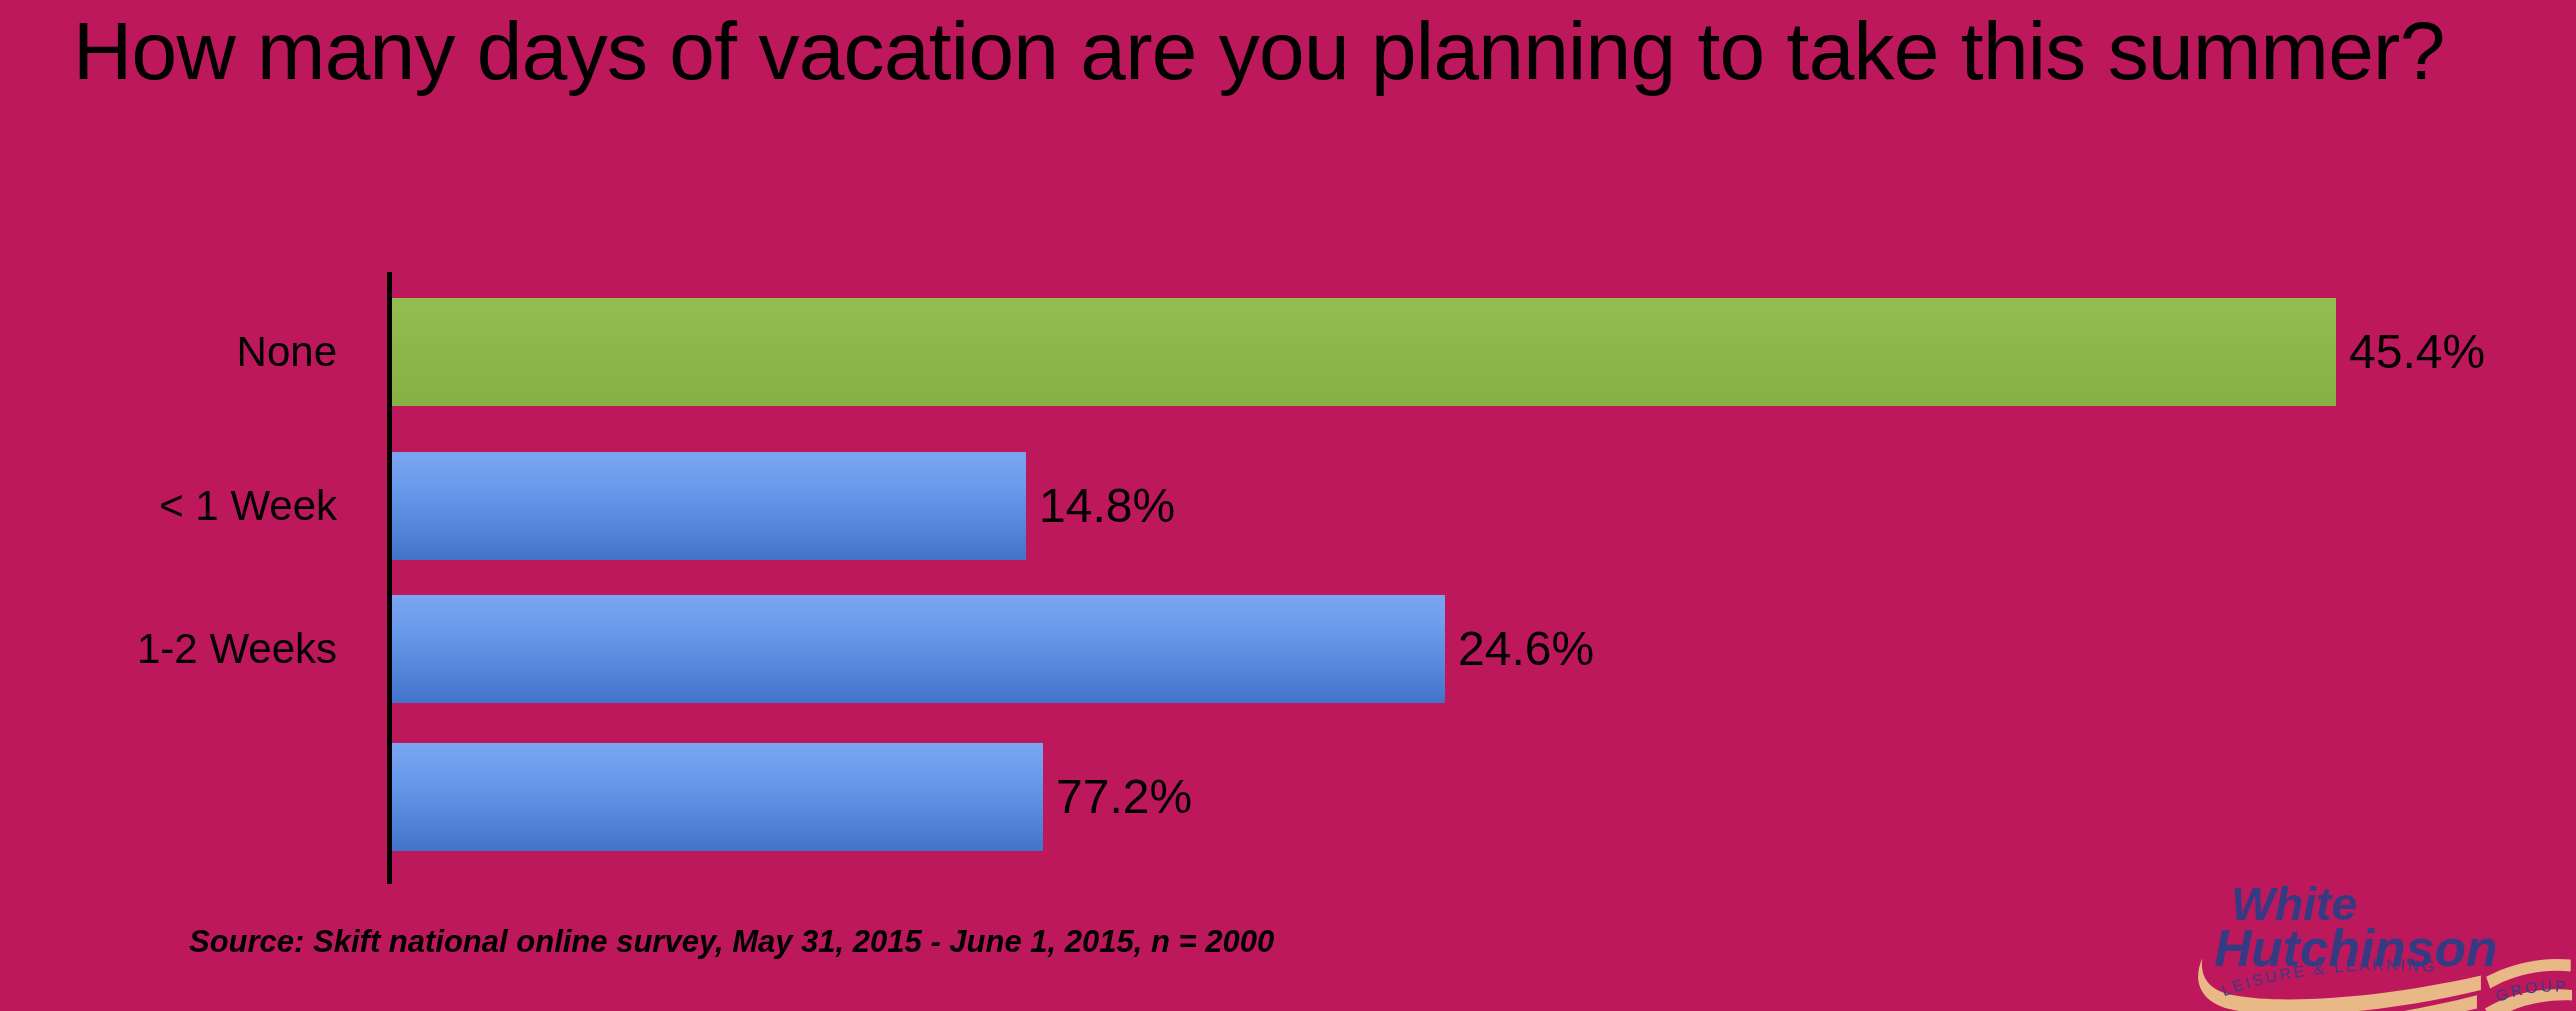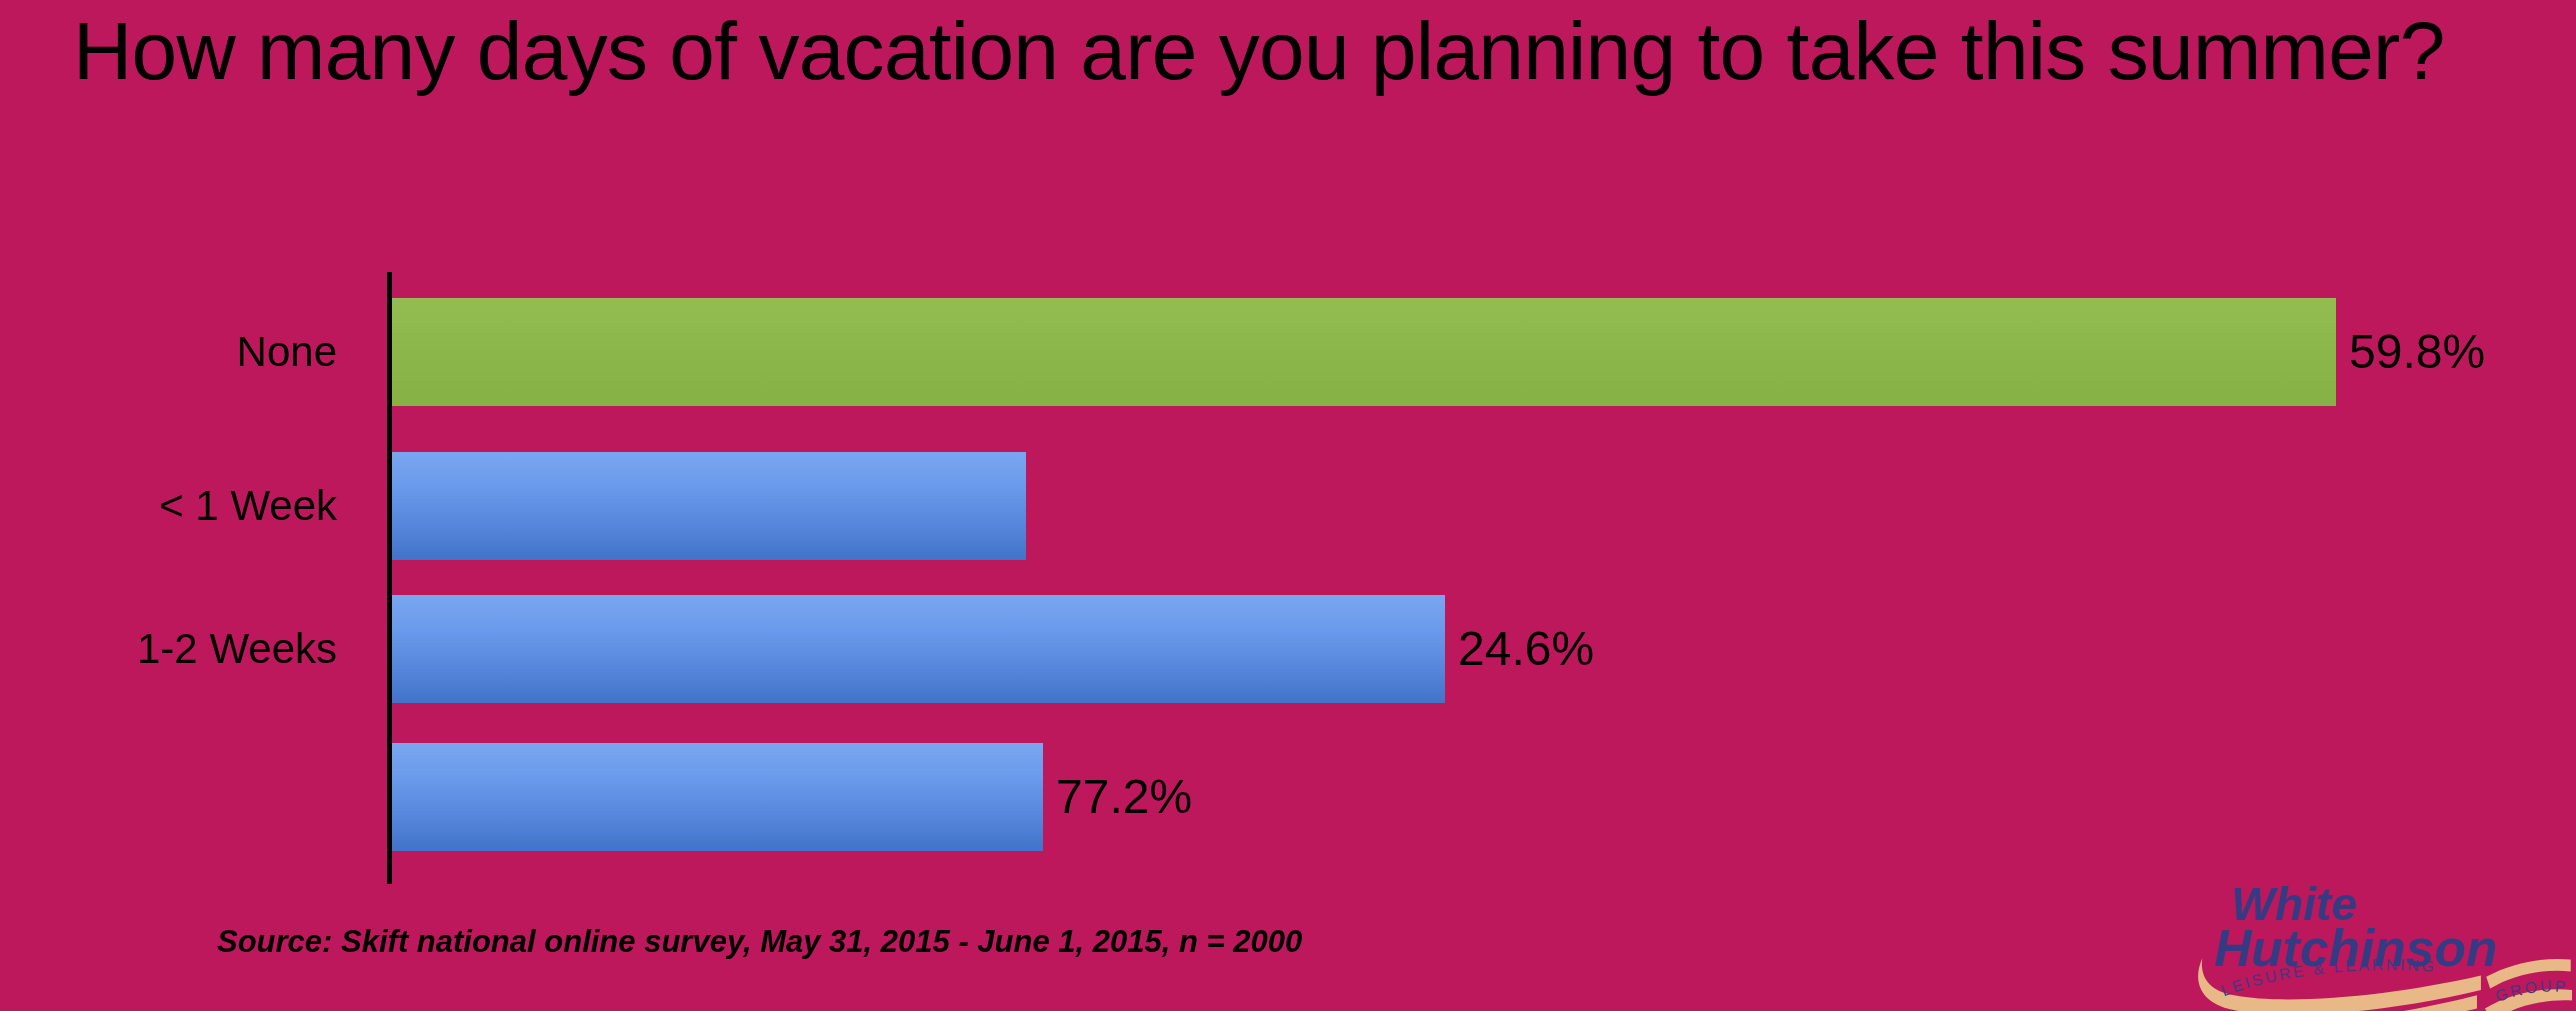--- a/index.html
+++ b/index.html
@@ -49,47 +49,47 @@
   .val-label{
     position:absolute;top:0;height:108px;line-height:108px;
     font-size:48px;color:#000;white-space:nowrap;
   }
 
   
   #source{
     position:absolute;left:189px;top:924px;
     font-size:31px;font-style:italic;font-weight:700;color:#000;
     white-space:nowrap;
-    margin-left:28px;
   }
 
   
   #logo{position:absolute;left:2197px;top:879px;width:379px;height:175px;}
   #logo svg{display:block;width:100%;height:100%;}
 </style>
 </head>
 <body>
 
 <div id="slide">
 
   <div id="title">How many days of vacation are you planning to take this summer?</div>
 
   <div id="chart">
 
     <div id="axis"></div>
 
     <div class="row" style="top:29px;">
       <div class="cat-label">None</div>
       <div class="bar green" style="width: 1944px;"></div>
-      <div class="val-label" style="left: 2349px;">59.8%</div>
+      <div class="val-label" style="left: 2349px;">45.4%</div>
     </div>
 
     <div class="row" style="top:183px;">
       <div class="cat-label">&lt; 1 Week</div>
       <div class="bar blue" style="width: 634px;"></div>
+      <div class="val-label" style="left: 1039px;">14.8%</div>
     </div>
 
     <div class="row" style="top:326px;">
       <div class="cat-label">1-2 Weeks</div>
       <div class="bar blue" style="width: 1053px;"></div>
       <div class="val-label" style="left: 1458px;">24.6%</div>
     </div>
 
     <div class="row" style="top:474px;">
       <div class="bar blue" style="width: 651px;"></div>

